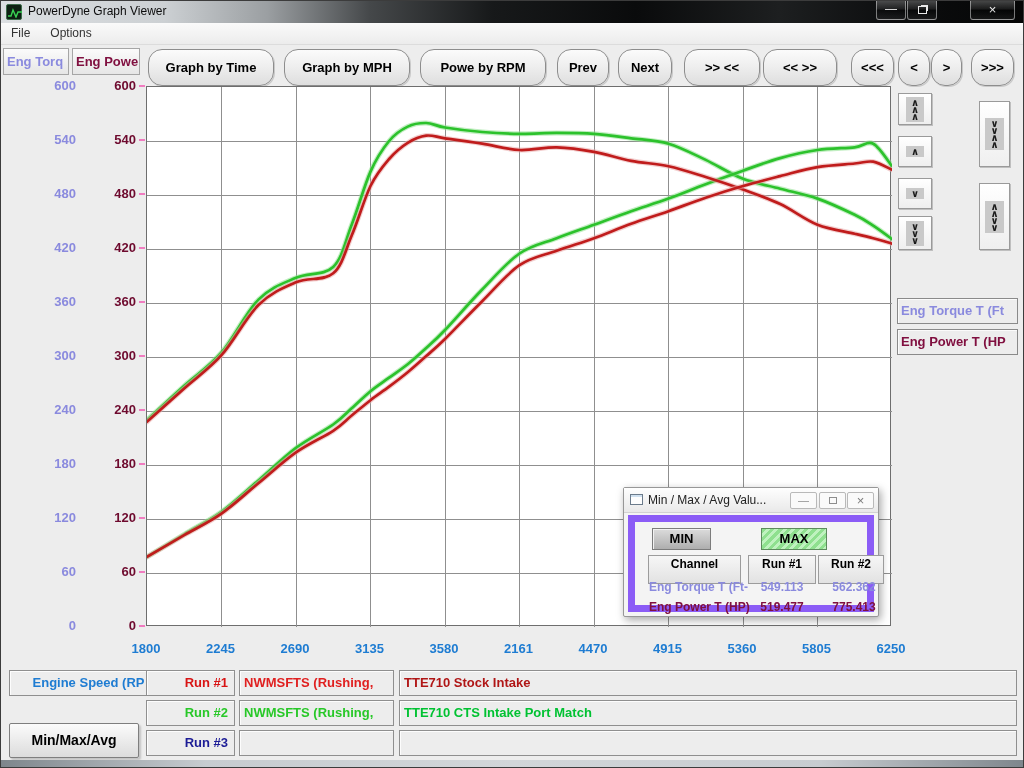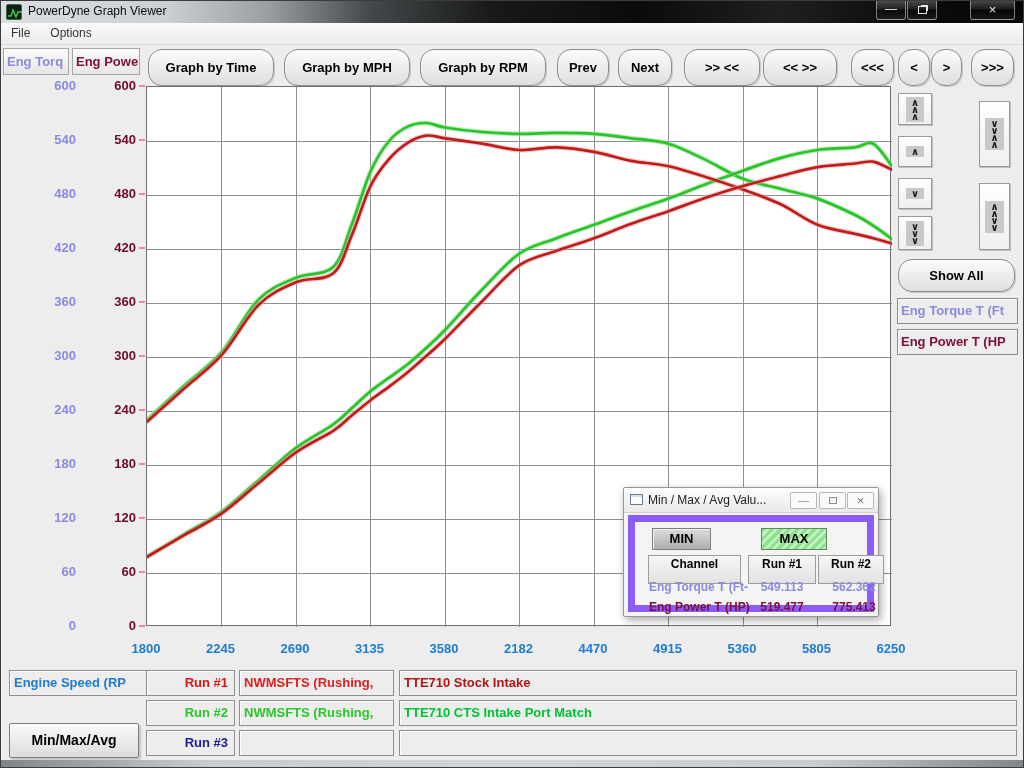--- a/index.html
+++ b/index.html
@@ -75,21 +75,21 @@
   #mm-max-btn{position:absolute;left:126px;top:6px;width:66px;height:22px;border:1px solid #5d8a5d;
     background:repeating-linear-gradient(135deg,#8fe08f 0 3px,#bff2bf 3px 6px);
     font-weight:bold;font-size:13px;text-align:center;line-height:20px;color:#000;}
   .mm-head{position:absolute;top:33px;height:29px;border:1px solid #9c9c9c;background:linear-gradient(#f6f6f6,#e2e2e2);
     font-weight:bold;font-size:12px;text-align:center;line-height:16px;color:#000;}
   .mm-cell{position:absolute;font-weight:bold;font-size:12px;white-space:nowrap;}
 
   
   .b-box{position:absolute;height:26px;border:1px solid #8f8f8f;background:#ededed;box-shadow:1px 1px 0 #fdfdfd inset;
     font-weight:bold;font-size:13px;line-height:24px;white-space:nowrap;overflow:hidden;}
-  #engine-speed-box{left:8px;top:669px;width:155px;color:#1e7cd2;padding-left:4px;}
+  #engine-speed-box{left:8px;top:669px;width:155px;color:#1e7cd2;padding-left:4px;text-align:center;}
   .run-label-box{left:145px;width:89px;text-align:right;padding-right:6px;}
   .run-file-box{left:238px;width:155px;padding-left:4px;}
   .run-desc-box{left:398px;width:618px;padding-left:4px;}
   #minmaxavg-btn{position:absolute;left:8px;top:722px;width:130px;height:35px;border:1px solid #7e7e7e;border-radius:2px;
     background:linear-gradient(#fbfbfb,#ececec 48%,#dcdcdc);box-shadow:2px 2px 2px rgba(0,0,0,.18);
     font-weight:bold;font-size:14px;color:#000;text-align:center;line-height:33px;cursor:default;}
   #bottom-edge{position:absolute;left:0;bottom:0;width:1024px;height:7px;background:linear-gradient(90deg,#7e868c,#c7ccd0 20%,#d2d6d9 50%,#c7ccd0 80%,#7e868c);}
 </style>
 </head>
 <body>
@@ -109,21 +109,21 @@
   </div>
 
   <div id="menubar"><div class="menu-item">File</div><div class="menu-item">Options</div></div>
 
   <div class="tab-box" id="tab-torque">Eng Torq</div>
   <div class="tab-box" id="tab-power">Eng Powe</div>
 
   <div id="toolbar">
       <div class="tb-btn" style="left: 147px; width: 126px;">Graph by Time</div>
       <div class="tb-btn" style="left: 283px; width: 126px;">Graph by MPH</div>
-      <div class="tb-btn" style="left: 419px; width: 126px;">Graph by RPM</div>
+      <div class="tb-btn" style="left: 419px; width: 126px;">Powe by RPM</div>
       <div class="tb-btn" style="left: 556px; width: 52px;">Prev</div>
       <div class="tb-btn" style="left: 617px; width: 54px;">Next</div>
       <div class="tb-btn" style="left: 683px; width: 76px;">&gt;&gt; &lt;&lt;</div>
       <div class="tb-btn" style="left: 762px; width: 74px;">&lt;&lt; &gt;&gt;</div>
       <div class="tb-btn" style="left: 850px; width: 43px;">&lt;&lt;&lt;</div>
       <div class="tb-btn" style="left: 897px; width: 32px;">&lt;</div>
       <div class="tb-btn" style="left: 930px; width: 31px;">&gt;</div>
       <div class="tb-btn" style="left: 970px; width: 43px;">&gt;&gt;&gt;</div>
     </div>
 
@@ -159,21 +159,21 @@
       <div class="ytick power" style="left: 60px; top: 563px;">60</div>
       <div class="pink-tick" style="top: 570px;"></div>
       <div class="ytick torque" style="left: 0px; top: 617px;">0</div>
       <div class="ytick power" style="left: 60px; top: 617px;">0</div>
       <div class="pink-tick" style="top: 624px;"></div>
       <div class="xtick" style="left: 110px;">1800</div>
       <div class="xtick" style="left: 184.5px;">2245</div>
       <div class="xtick" style="left: 259px;">2690</div>
       <div class="xtick" style="left: 333.5px;">3135</div>
       <div class="xtick" style="left: 408px;">3580</div>
-      <div class="xtick" style="left: 482.5px;">2182</div>
+      <div class="xtick" style="left: 482.5px;">2161</div>
       <div class="xtick" style="left: 557px;">4470</div>
       <div class="xtick" style="left: 631.5px;">4915</div>
       <div class="xtick" style="left: 706px;">5360</div>
       <div class="xtick" style="left: 780.5px;">5805</div>
       <div class="xtick" style="left: 855px;">6250</div>
     </div>
 
   <div id="plot">
     <svg id="plot-svg" width="745" height="540" viewBox="0 0 745 540">
         <line x1="74.5" y1="0" x2="74.5" y2="540" stroke="#8f8f8f" stroke-width="1" shape-rendering="crispEdges"></line>
@@ -240,21 +240,20 @@
       </div>
       <div class="sq-btn" style="left: 978px; top: 182px; width: 31px; height: 67px;">
         <div class="pad">
           <div class="chev">∧</div>
           <div class="chev">∧</div>
           <div class="chev">∨</div>
           <div class="chev">∨</div>
         </div>
       </div>
     </div>
-  <div class="tb-btn" id="show-all">Show All</div>
   <div class="chan-label" id="chan-torque">Eng Torque T (Ft</div>
   <div class="chan-label" id="chan-power">Eng Power T (HP</div>
 
   <div id="mm-win">
     <div id="mm-title">
       <span id="mm-icon"></span>
       <span id="mm-title-text">Min / Max / Avg Valu...</span>
       <div class="mm-cap" id="mm-min"><span>—</span></div>
       <div class="mm-cap" id="mm-restore"><span class="restore-glyph2"></span></div>
       <div class="mm-cap" id="mm-close"><span>×</span></div>

